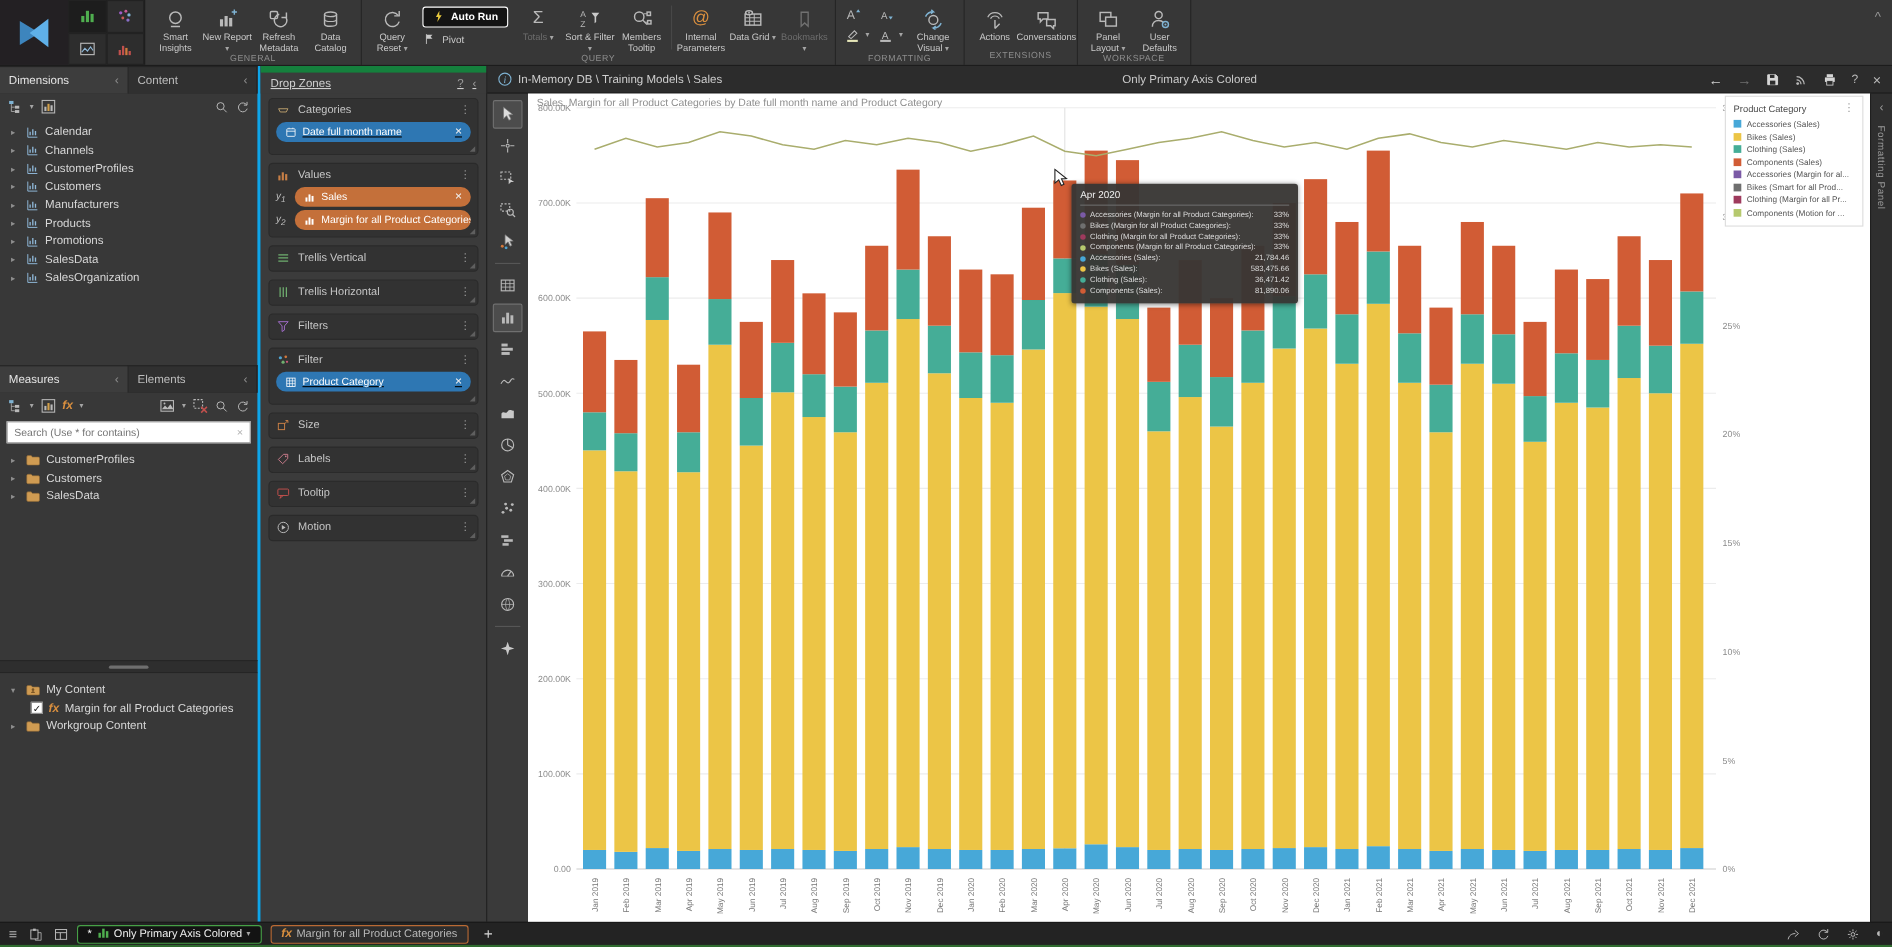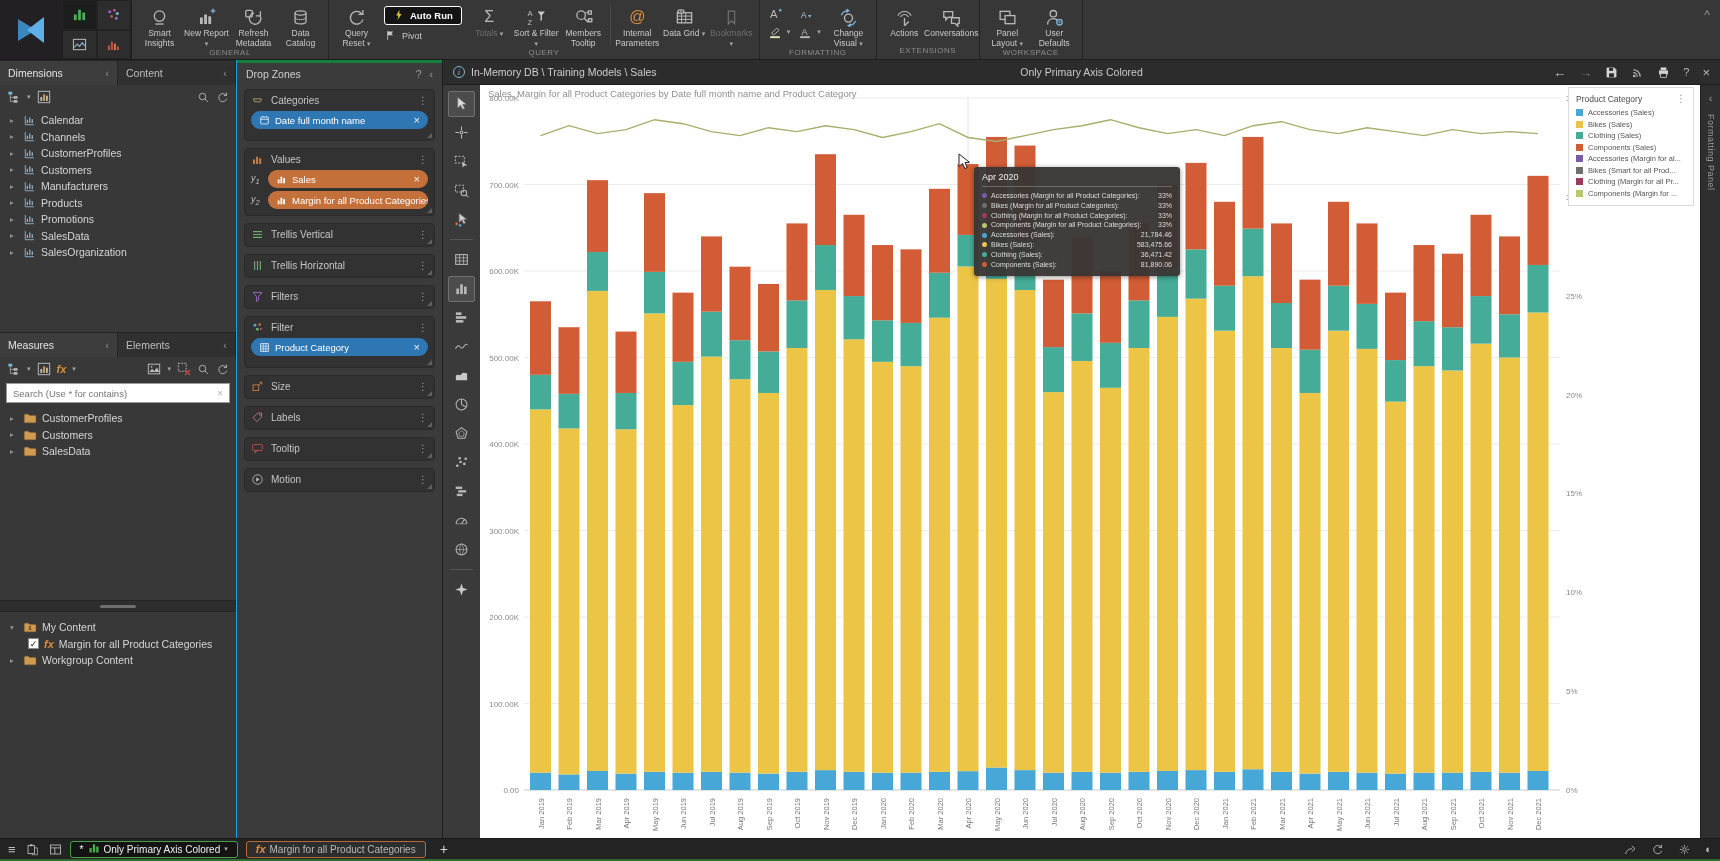--- a/index.html
+++ b/index.html
@@ -25,21 +25,21 @@
   .autorun { border:1px solid #fdfdfd; background:#141414; border-radius:3px; color:#fff; font-size:9.5px; font-weight:bold; padding:2px 8px 3px; display:flex; gap:5px; align-items:center; white-space:nowrap; }
   .stackrow { display:flex; gap:5px; align-items:center; color:#c9c9c9; font-size:9px; white-space:nowrap; }
   .caret { font-size:7px; color:#a5a5a5; }
   #ribbon-collapse { position:absolute; right:10px; top:8px; color:#9a9a9a; font-size:12px; }
   .gly { color:#b9b9b9; }
 
   
   #main { flex:1; display:flex; min-height:0; }
 
   
-  #left-col { width:237px; background:#383838; border-right:1px solid #0ea5e9; display:flex; flex-direction:column; }
+  #left-col { width:237px; background:#383838; border-right:3px solid #0ea5e9; display:flex; flex-direction:column; }
   .ptabs { display:flex; height:25px; background:#2a2a2a; flex:none; }
   .ptab { flex:1; display:flex; align-items:center; justify-content:space-between; padding:0 8px; font-size:10.5px; color:#bdbdbd; background:#303030; border-right:1px solid #242424; border-top:1px solid #242424; }
   .ptab.active { background:#3d3d3d; color:#e4e4e4; }
   .ptab .chev { color:#8f8f8f; font-size:11px; }
   .ptoolbar { height:24px; display:flex; align-items:center; padding:0 7px; gap:6px; flex:none; }
   .spacer { flex:1; }
   .tree { font-size:10.5px; color:#d6d6d6; padding-top:3px; }
   .trow { display:flex; align-items:center; gap:5px; height:16.5px; padding-left:10px; white-space:nowrap; }
   .tarrow { color:#8f8f8f; font-size:7.5px; width:8px; flex:none; }
   #dim-panel { height:272px; display:flex; flex-direction:column; }
@@ -47,33 +47,33 @@
   .searchbox { margin:2px 6px 4px; height:20px; background:#fff; border:1px solid #9a9a9a; display:flex; align-items:center; padding:0 6px; gap:4px; }
   .searchbox input { flex:1; border:none; outline:none; font-size:9.5px; color:#444; background:transparent; font-family:inherit; }
   .searchbox .sx { color:#b5b5b5; font-size:10px; }
   #splitter { height:12px; background:#2e2e2e; display:flex; align-items:center; justify-content:center; border-top:1px solid #252525; border-bottom:1px solid #252525; }
   #splitter .handle { width:36px; height:3px; background:#6e6e6e; border-radius:2px; }
   #content-panel { flex:1; background:#383838; padding-top:4px; }
   .cbox { width:11px; height:11px; background:#fff; border:1px solid #888; color:#111; font-size:9px; line-height:10px; text-align:center; flex:none; }
 
   
   #dropzones { width:206px; background:#3b3b3b; border-right:1px solid #1f1f1f; display:flex; flex-direction:column; }
-  .dz-head { height:25px; display:flex; align-items:center; padding:0 9px; font-size:10.5px; color:#cfcfcf; gap:8px; background:#3b3b3b; border-top:3px solid #15803d; flex:none; }
+  .dz-head { height:25px; display:flex; align-items:center; padding:0 9px; font-size:10.5px; color:#cfcfcf; gap:8px; background:#3b3b3b; border-top:6px solid #15803d; flex:none;text-decoration:underline; }
   .dz-list { padding:4px 7px; overflow:hidden; }
   .zone { background:#323232; border:1px solid #2a2a2a; border-radius:4px; margin-bottom:7px; padding:2px 6px 3px; position:relative; }
   .zhead { display:flex; gap:7px; align-items:center; height:17px; font-size:10px; color:#c6c6c6; }
   .kebab { margin-left:auto; color:#9a9a9a; font-size:10px; }
   .zone .corner { position:absolute; right:2px; bottom:2px; width:0; height:0; border-left:5px solid transparent; border-bottom:5px solid #5f5f5f; }
   .pillrow { display:flex; align-items:center; gap:4px; margin:2px 0 3px; }
   .prefix { color:#c0c0c0; font-size:9px; font-style:italic; width:13px; flex:none; }
   .pill { flex:1; height:18px; border-radius:9px; display:flex; align-items:center; gap:5px; padding:0 8px; color:#fff; font-size:9.5px; white-space:nowrap; overflow:hidden; }
   .pill.blue { background:#2e77b3; }
   .pill.orange { background:#c4703a; }
   .pill .x { margin-left:auto; font-size:11px; color:#f0f0f0; }
-  .zone.tall .zbody { min-height:26px; }
+  .zone.tall .zbody { min-height:26px;text-decoration:underline; }
   .zone.tall2 .zbody { min-height:10px; }
 
   
   #main-col { flex:1; display:flex; flex-direction:column; min-width:0; }
   #view-header { height:25px; background:#2c2c2c; display:flex; align-items:center; padding:0 10px; position:relative; flex:none; border-bottom:1px solid #1d1d1d; }
   #breadcrumb-wrap { display:flex; align-items:center; gap:6px; font-size:10.5px; color:#cecece; }
   .infoc { width:12px; height:12px; border:1px solid #7fb3d3; border-radius:50%; color:#7fb3d3; font-size:9px; line-height:11px; text-align:center; font-style:italic; font-family:"Liberation Serif",serif; }
   #vh-title { position:absolute; left:0; right:0; text-align:center; font-size:10.5px; color:#c9c9c9; pointer-events:none; }
   #vh-icons { margin-left:auto; display:flex; gap:13px; align-items:center; color:#b5b5b5; font-size:12px; }
   #work-area { flex:1; display:flex; min-height:0; }
@@ -1343,21 +1343,21 @@
                 <div class="lg-item">
                   <span class="lg-sw" style="background: rgb(111, 111, 111);"></span>
                   <span>Bikes (Smart for all Prod...</span>
                 </div>
                 <div class="lg-item">
                   <span class="lg-sw" style="background: rgb(158, 58, 93);"></span>
                   <span>Clothing (Margin for all Pr...</span>
                 </div>
                 <div class="lg-item">
                   <span class="lg-sw" style="background: rgb(182, 201, 110);"></span>
-                  <span>Components (Margin for ...</span>
+                  <span>Components (Motion for ...</span>
                 </div>
               </div>
           </div>
 
           <div id="tooltip">
             <div class="tt-title">Apr 2020</div>
             <div id="tt-rows">
                 <div class="tt-row">
                   <span class="tt-dot" style="background: rgb(123, 90, 166);"></span>
                   <span>Accessories (Margin for all Product Categories):</span>

